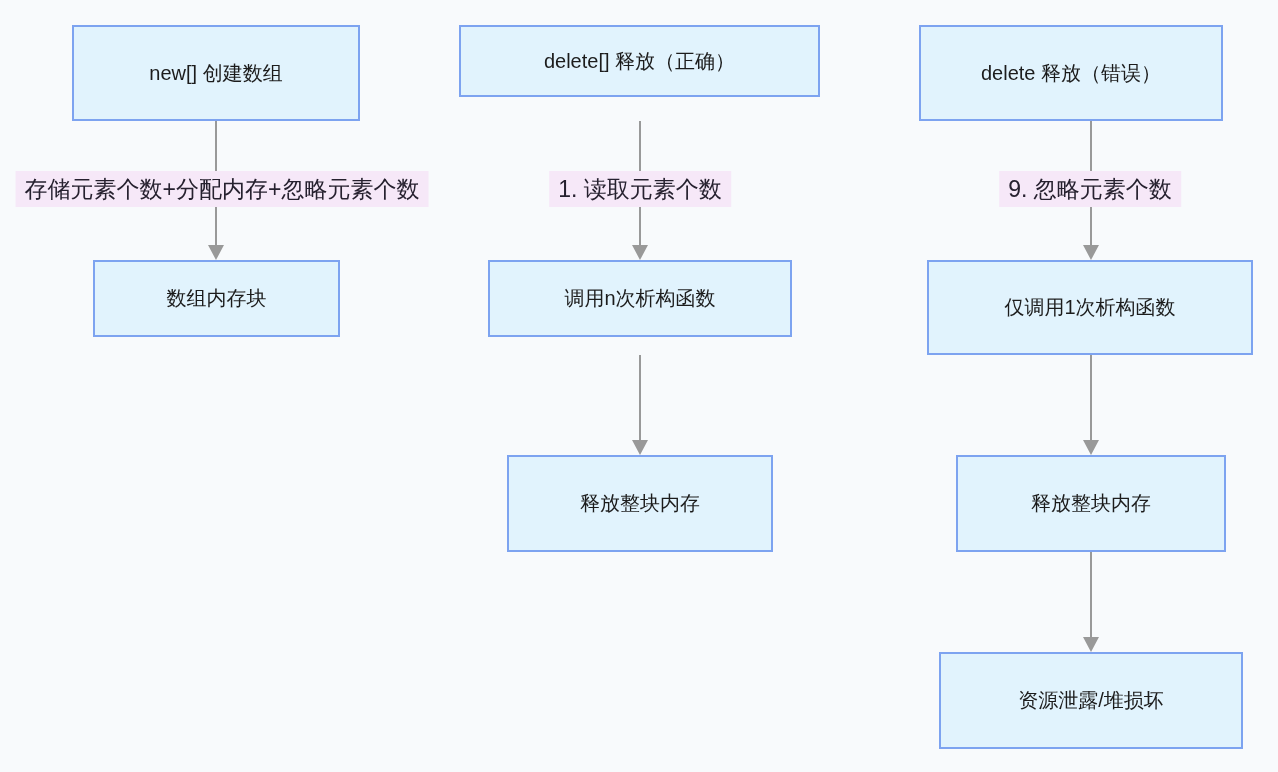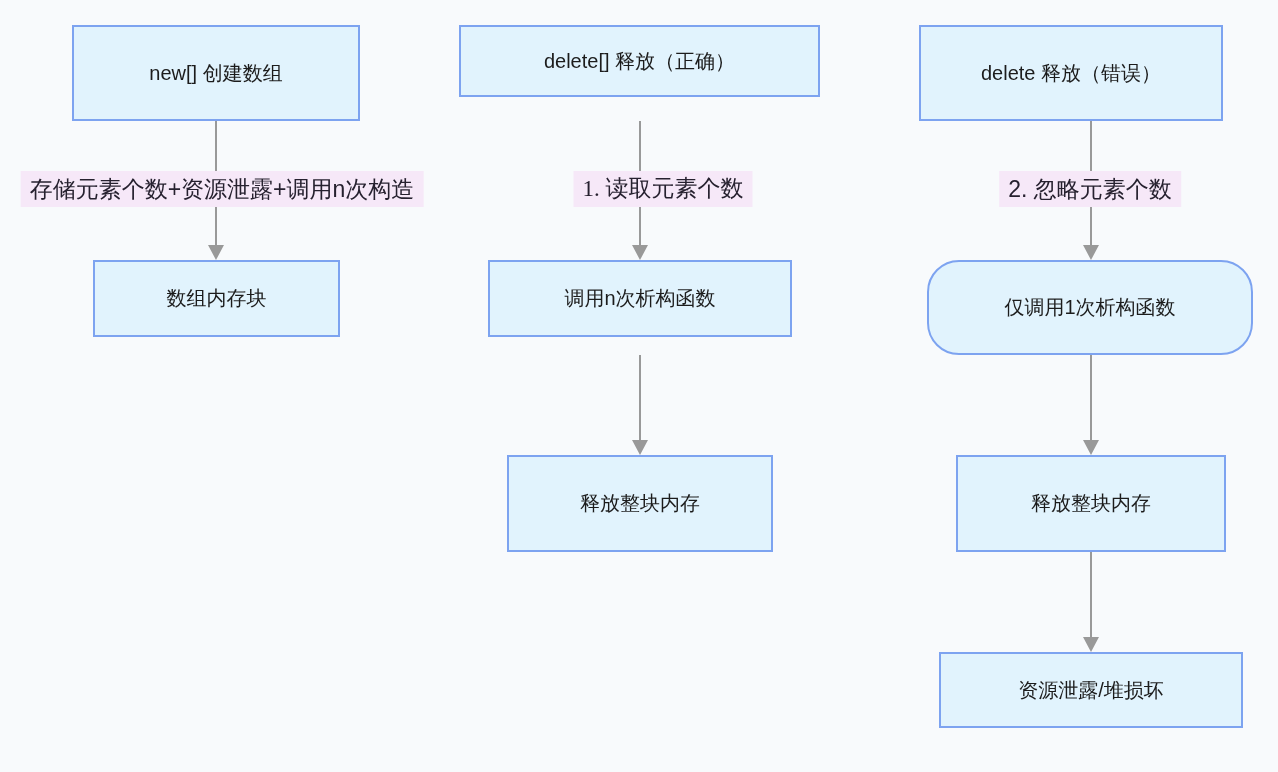--- a/index.html
+++ b/index.html
@@ -71,36 +71,36 @@
 
   <div class="node" style="left:72px; top:25px; width:288px; height:96px;">
     <span>new[] 创建数组</span>
   </div>
 
   <div class="edge" style="left:216px; top:121px; height:139px;">
     <div class="edge-line"></div>
     <div class="edge-head"></div>
   </div>
 
-  <div class="edge-label" style="left:222px; top:171px;">存储元素个数+资源泄露+调用n次构造</div>
+  <div class="edge-label" style="left:222px; top:171px;">存储元素个数+分配内存+忽略元素个数</div>
 
   <div class="node" style="left:93px; top:260px; width:247px; height:77px;">
     <span>数组内存块</span>
   </div>
 
   <div class="node" style="left:459px; top:25px; width:361px; height:72px;">
     <span>delete[] 释放（正确）</span>
   </div>
 
   <div class="edge" style="left:640px; top:121px; height:139px;">
     <div class="edge-line"></div>
     <div class="edge-head"></div>
   </div>
 
-  <div class="edge-label" style="left:663px; top:171px;font-family:Liberation Serif, serif;">1. 读取元素个数</div>
+  <div class="edge-label" style="left:640px; top:171px;">1. 读取元素个数</div>
 
   <div class="node" style="left:488px; top:260px; width:304px; height:77px;">
     <span>调用n次析构函数</span>
   </div>
 
   <div class="edge" style="left:640px; top:355px; height:100px;">
     <div class="edge-line"></div>
     <div class="edge-head"></div>
   </div>
 
@@ -110,37 +110,37 @@
 
   <div class="node" style="left:919px; top:25px; width:304px; height:96px;">
     <span>delete 释放（错误）</span>
   </div>
 
   <div class="edge" style="left:1091px; top:121px; height:139px;">
     <div class="edge-line"></div>
     <div class="edge-head"></div>
   </div>
 
-  <div class="edge-label" style="left:1090px; top:171px;">2. 忽略元素个数</div>
+  <div class="edge-label" style="left:1090px; top:171px;">9. 忽略元素个数</div>
 
-  <div class="node" style="left:927px; top:260px; width:326px; height:95px;border-radius:32px;">
+  <div class="node" style="left:927px; top:260px; width:326px; height:95px;">
     <span>仅调用1次析构函数</span>
   </div>
 
   <div class="edge" style="left:1091px; top:355px; height:100px;">
     <div class="edge-line"></div>
     <div class="edge-head"></div>
   </div>
 
   <div class="node" style="left:956px; top:455px; width:270px; height:97px;">
     <span>释放整块内存</span>
   </div>
 
   <div class="edge" style="left:1091px; top:552px; height:100px;">
     <div class="edge-line"></div>
     <div class="edge-head"></div>
   </div>
 
-  <div class="node" style="left:939px; top:652px; width:304px; height:76px;">
+  <div class="node" style="left:939px; top:652px; width:304px; height:97px;">
     <span>资源泄露/堆损坏</span>
   </div>
 
 </div>
 
 </body></html>

